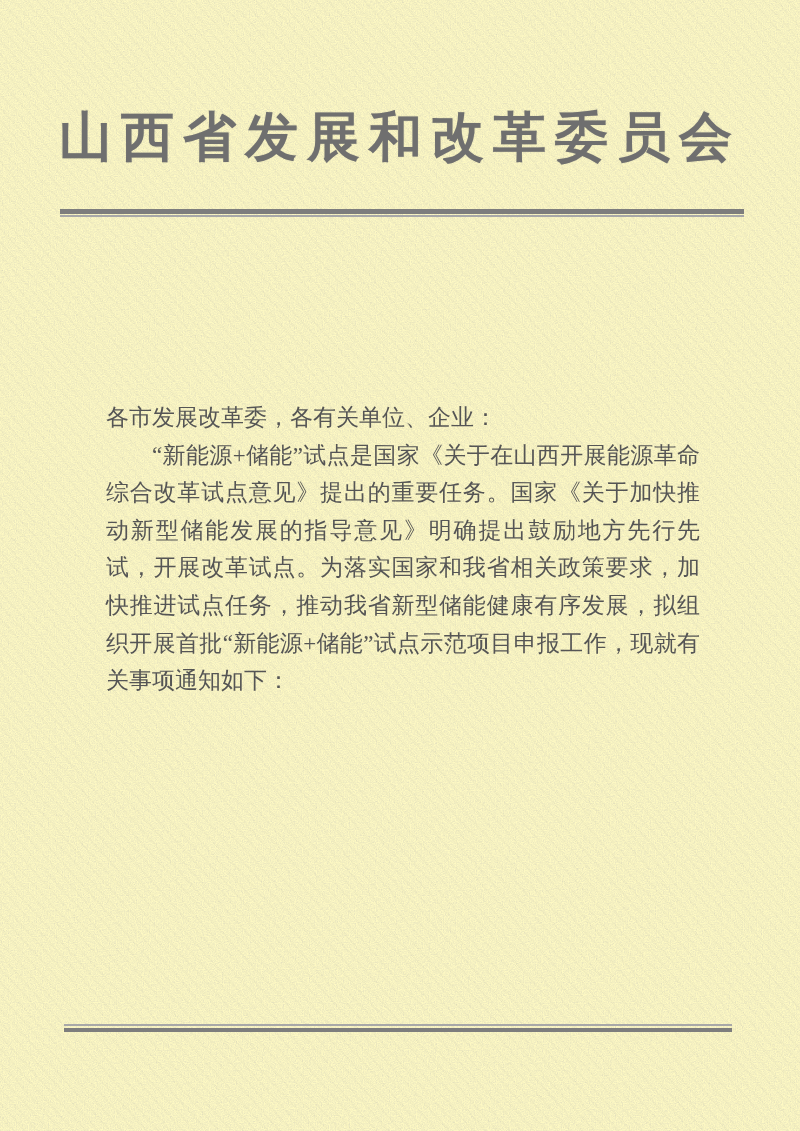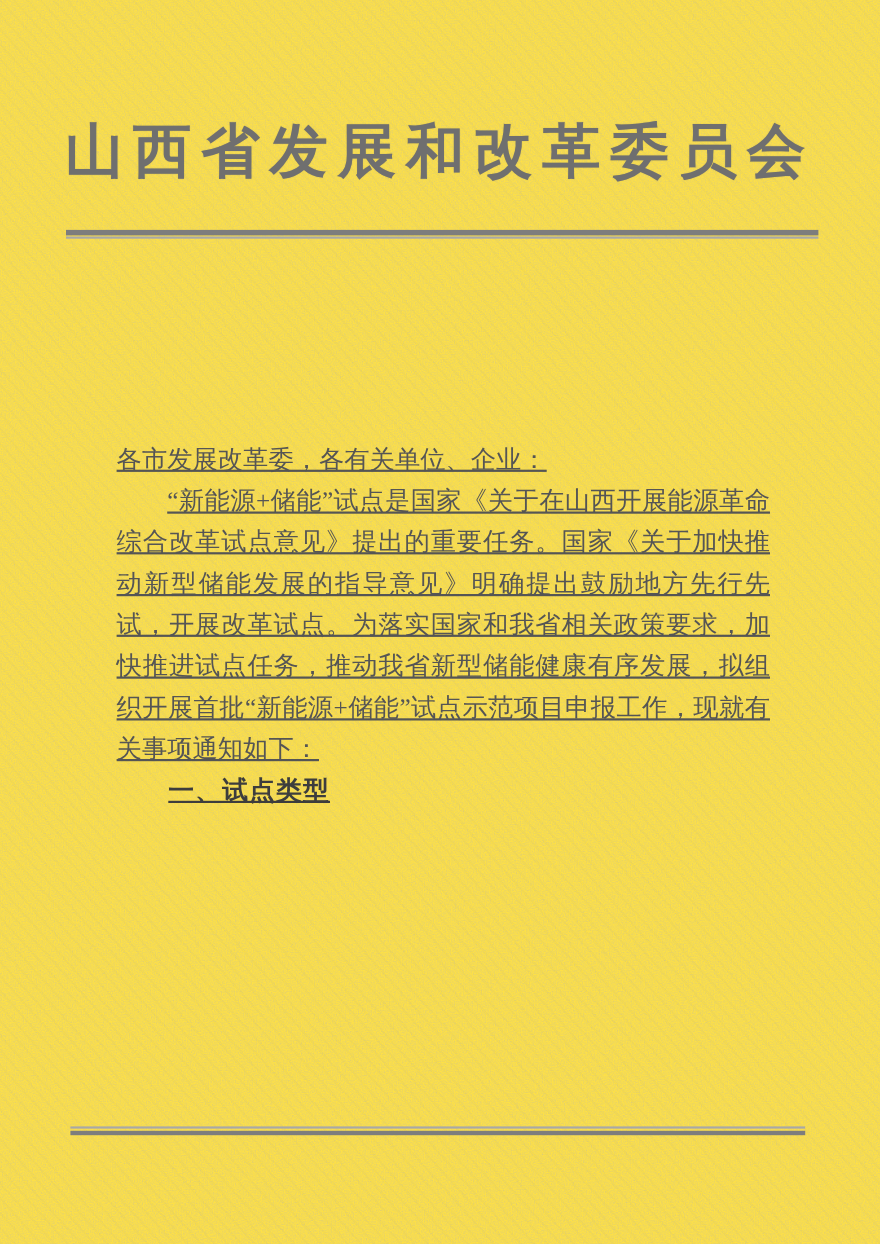--- a/index.html
+++ b/index.html
@@ -4,21 +4,21 @@
 <style>
   html, body {
     margin: 0;
     padding: 0;
     background: #ffffff;
   }
   .page {
     position: relative;
     width: 800px;
     height: 1131px;
-    background: #fde047;
+    background: #fef9c3;
     overflow: hidden;
     font-family: "Liberation Serif", "DejaVu Serif", serif;
   }
   
   .page::before {
     content: "";
     position: absolute;
     inset: 0;
     background: repeating-linear-gradient(
       48deg,
@@ -86,21 +86,20 @@
     left: 106px;
     width: 594px;
     font-size: 23px;
     line-height: 37.6px;
     color: #555555;
     text-align: justify;
   }
   .body-text p {
     margin: 0;
     text-indent: 2em;
-    text-decoration: underline;
   }
   .body-text p.salutation {
     text-indent: 0;
   }
   .body-text p.section-heading {
     font-family: "Liberation Sans", "DejaVu Sans", sans-serif;
     font-weight: 700;
     font-size: 23.5px;
     color: #3d3d3d;
     letter-spacing: 1px;
@@ -143,21 +142,20 @@
 
     <div class="letterhead-rule">
       <div class="rule-thick"></div>
       <div class="rule-thin"></div>
     </div>
 
 
     <div class="body-text">
       <p class="salutation">各市发展改革委，各有关单位、企业：</p>
       <p class="para">“新能源+储能”试点是国家《关于在山西开展能源革命综合改革试点意见》提出的重要任务。国家《关于加快推动新型储能发展的指导意见》明确提出鼓励地方先行先试，开展改革试点。为落实国家和我省相关政策要求，加快推进试点任务，推动我省新型储能健康有序发展，拟组织开展首批“新能源+储能”试点示范项目申报工作，现就有关事项通知如下：</p>
-      <p class="section-heading">一、试点类型</p>
     </div>
 
     <div class="footer-rule">
       <div class="rule-thin"></div>
       <div class="rule-thick"></div>
     </div>
 
   </div>
 </div>
 

